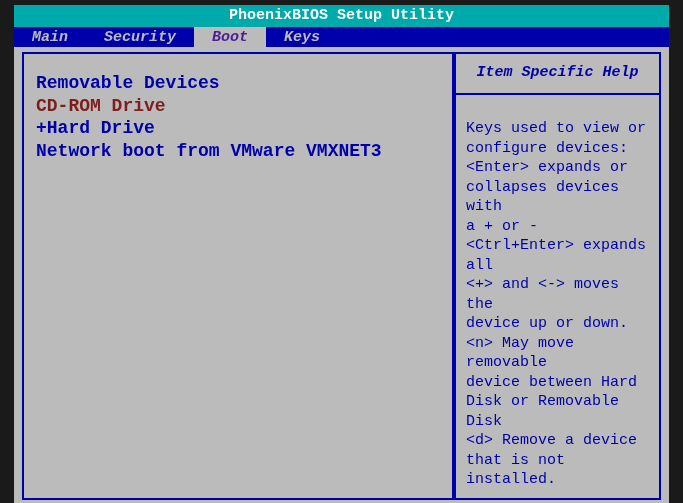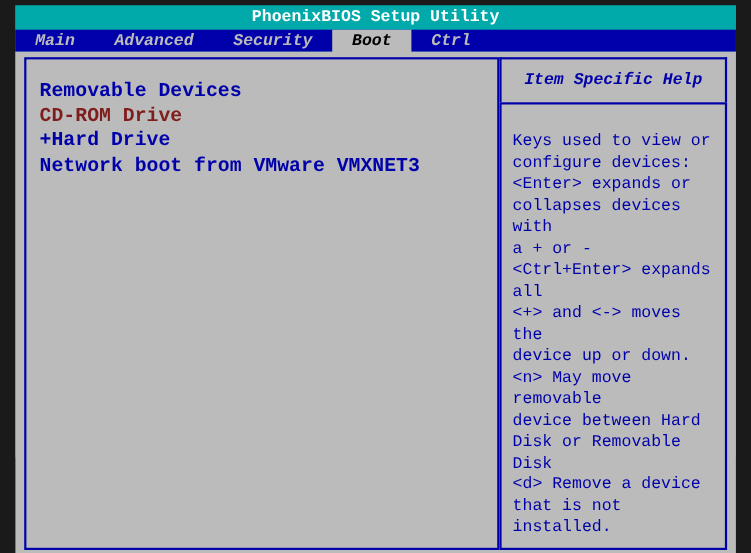--- a/index.html
+++ b/index.html
@@ -37,21 +37,21 @@
     font-style: italic;
   }
   .menu-item {
     color: #bbbbbb;
     padding: 2px 18px;
     font-weight: bold;
     font-size: 15px;
   }
   .menu-item.active {
     background: #bbbbbb;
-    color: #000000;
+    color: #4c1d95;
   }
   .main-area {
     flex: 1;
     background: #bbbbbb;
     padding: 5px 8px 8px 8px;
     display: flex;
     gap: 0;
   }
   .left-panel {
     flex: 1;
@@ -101,24 +101,23 @@
 <body>
 
 <div class="bios-container">
 
   <div class="title-bar">
     <span>PhoenixBIOS Setup Utility</span>
   </div>
 
   <div class="menu-bar">
     <span class="menu-item">Main</span>
-    <span class="menu-item">Advanced</span>
     <span class="menu-item">Security</span>
     <span class="menu-item active">Boot</span>
-    <span class="menu-item">Ctrl</span>
+    <span class="menu-item">Keys</span>
   </div>
 
   <div class="main-area">
     <div class="left-panel">
       <div class="boot-item">Removable Devices</div>
       <div class="boot-item selected">CD-ROM Drive</div>
       <div class="boot-item">+Hard Drive</div>
       <div class="boot-item">Network boot from VMware VMXNET3</div>
     </div>
     <div class="right-panel">

